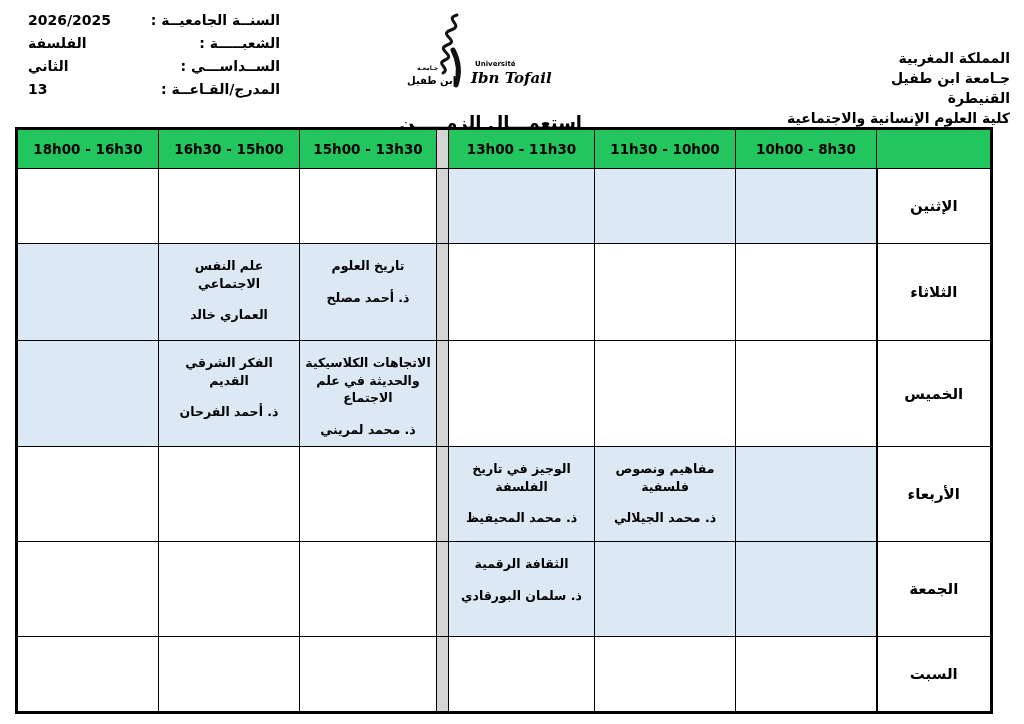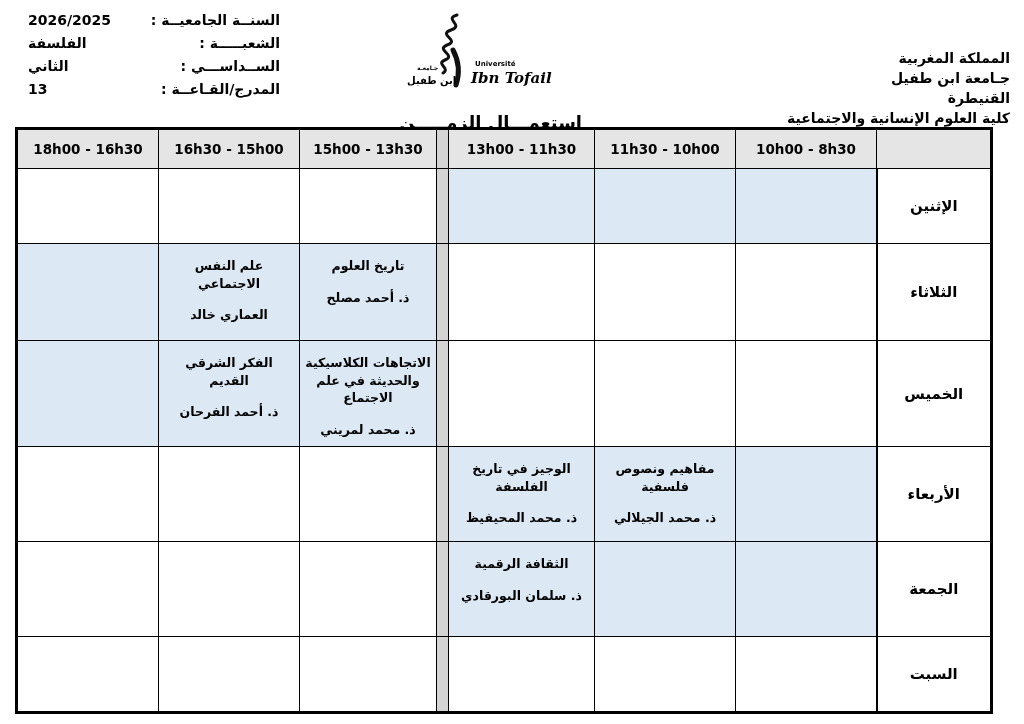--- a/index.html
+++ b/index.html
@@ -24,21 +24,21 @@
   .logo{position:absolute;top:10px;left:383px;width:175px;height:88px;}
 
   
   .title{position:absolute;top:112px;left:340px;width:250px;text-align:right;font-size:18px;direction:rtl;}
   .title span{display:inline-block;border-bottom:2.5px solid #000;padding:0 8px 2px;}
 
   
   .tablewrap{position:absolute;top:127px;left:15px;}
   table{border-collapse:collapse;table-layout:fixed;border:3px solid #000;}
   td{border:1.5px solid #000;padding:0;vertical-align:top;overflow:hidden;}
-  thead td{height:38px;text-align:center;vertical-align:middle;font-size:13.5px;background:#e5e5e5;direction:ltr;}
+  thead td{height:38px;text-align:center;vertical-align:middle;font-size:13.5px;background:#22c55e;direction:ltr;}
   td.sep{background:var(--sep,#d4d4d4);}
   td.slot{background:#fff;direction:rtl;text-align:center;font-size:12.5px;}
   td.slot.shaded{background:var(--shade,#dce8f4);}
   td.day{background:#fff;text-align:center;vertical-align:middle;font-size:15px;
     border-left-width:2.5px;direction:rtl;}
   .course{margin-top:13px;padding:0 5px;line-height:1.4;}
   .teacher{margin-top:15px;padding:0 4px;}
 </style>
 </head>
 <body>

